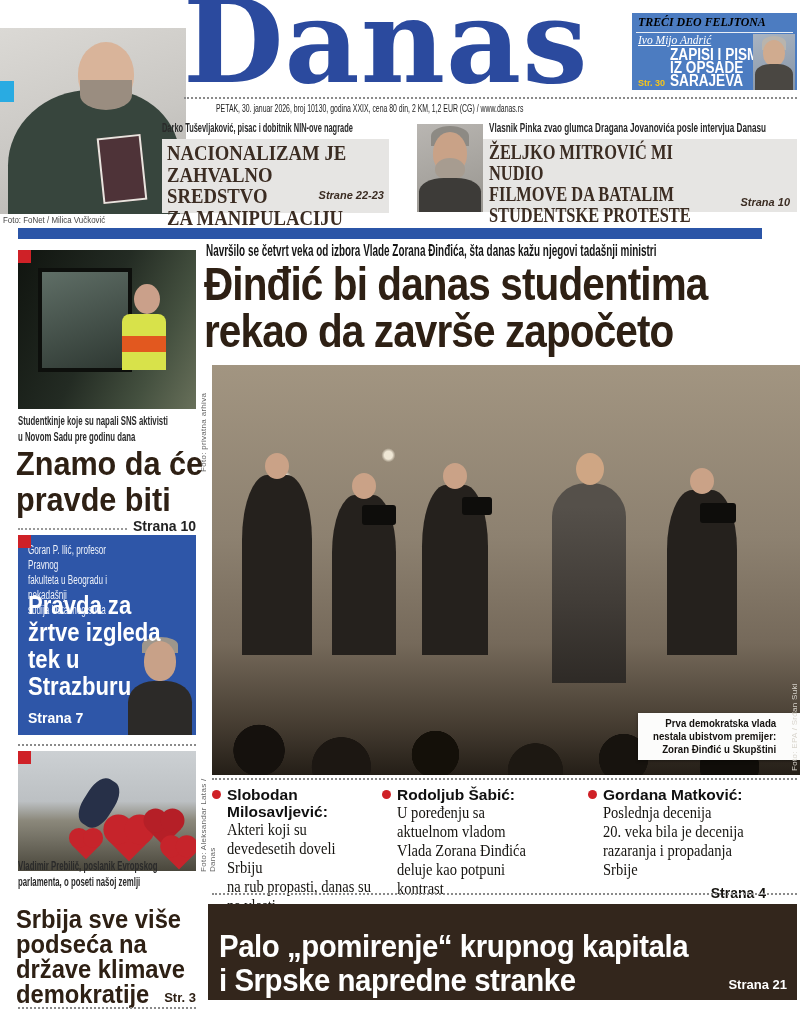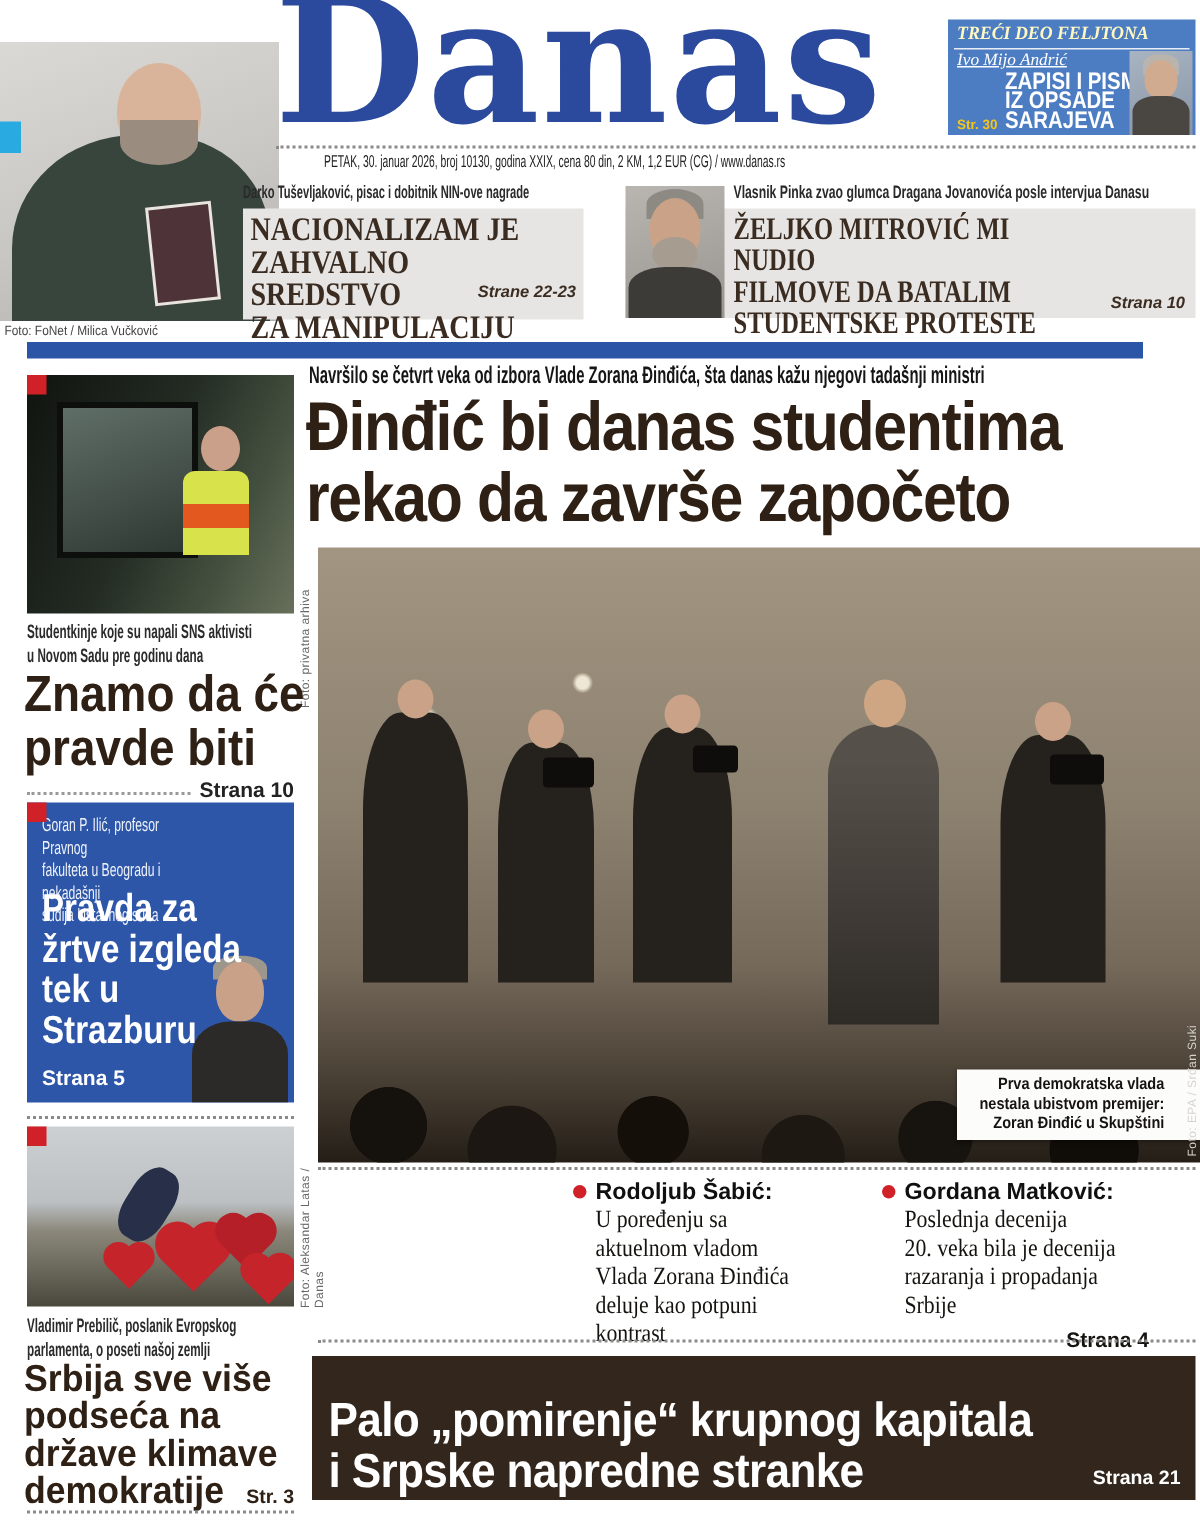--- a/index.html
+++ b/index.html
@@ -13,21 +13,21 @@
   .cx68{transform:scaleX(.68);} .cx78{transform:scaleX(.78);} .cx85{transform:scaleX(.85);}
   .cx88{transform:scaleX(.88);} .cx90{transform:scaleX(.90);} .cx92{transform:scaleX(.92);}
   .cx95{transform:scaleX(.95);}
   .dotline{border-top:2px dotted #8a8a8a;height:0;}
   .serifhead{font-family:"Liberation Serif","DejaVu Serif",serif;font-weight:bold;color:#3b2c22;}
   .vcredit{writing-mode:vertical-rl;transform:rotate(180deg);font-size:8px;color:#666;letter-spacing:.3px;}
   
   .logo{font-family:"DejaVu Serif",serif;font-weight:bold;color:#2b4a9e;font-size:116px;line-height:1;letter-spacing:1px;}
   .cyansq{background:#29abe2;}
   .felj{background:#4c7cc1;}
-  .felj .tag{color:#fef9c3;font-family:"Liberation Serif",serif;font-style:italic;font-weight:bold;font-size:12.5px;}
+  .felj .tag{color:#000000;font-family:"Liberation Serif",serif;font-style:italic;font-weight:bold;font-size:12.5px;}
   .felj .rule{border-top:1px solid #e9eef5;}
   .felj .author{color:#fff;font-family:"Liberation Serif",serif;font-style:italic;font-size:11.5px;}
   .felj .title{color:#fff;font-weight:bold;font-size:16px;line-height:13px;margin-left:32px;}
   .felj .pg{color:#f5c51a;font-weight:bold;font-size:9px;}
   
   .graybox{background:#e6e5e3;}
   .kick{font-weight:bold;color:#2a2a2a;}
   .pgref{font-weight:bold;font-style:italic;font-size:11px;color:#3b2c22;}
   
   .leadhead{font-weight:bold;color:#2e2014;font-size:46px;line-height:47px;letter-spacing:-1px;}
@@ -204,35 +204,35 @@
       <span class="cx65 pl">Goran P. Ilić, profesor Pravnog
 fakulteta u Beogradu i nekadašnji
 sudija Ustavnog suda</span>
     </div>
     <div class="abs bh" style="left:10px;top:57px;">
       <span class="cx85 pl">Pravda za
 žrtve izgleda
 tek u
 Strazburu</span>
     </div>
-    <div class="abs bp" style="left:10px;bottom:9px;">Strana 5</div>
+    <div class="abs bp" style="left:10px;bottom:9px;">Strana 7</div>
   </div>
   <div class="abs redsq" style="left:18px;top:535px;width:13px;height:13px;"></div>
   <div class="abs dotline" style="left:18px;top:744px;width:178px;"></div>
 
   <div class="ph photo-flowers" style="left:18px;top:751px;width:178px;height:120px;">
     <div class="figure-bent"></div>
     <div class="heart" style="left:96px;top:74px;font-size:30px;"></div>
     <div class="heart" style="left:134px;top:66px;font-size:24px;background:#b51f27;"></div>
     <div class="heart" style="left:58px;top:84px;font-size:20px;"></div>
     <div class="heart" style="left:150px;top:92px;font-size:22px;"></div>
   </div>
   <div class="abs redsq" style="left:18px;top:751px;width:13px;height:13px;"></div>
   <div class="abs vcredit" style="left:199px;top:760px;height:112px;">Foto: Aleksandar Latas / Danas</div>
-  <div class="abs kick" style="left:18px;top:876px;font-size:13px;line-height:15.5px;">
+  <div class="abs kick" style="left:18px;top:858px;font-size:13px;line-height:15.5px;">
     <span class="cx60 pl">Vladimir Prebilič, poslanik Evropskog
 parlamenta, o poseti našoj zemlji</span>
   </div>
   <div class="abs" style="left:16px;top:907px;width:182px;height:100px;">
     <span class="sb-head cx95 pl" style="font-size:25px;line-height:25px;">Srbija sve više
 podseća na
 države klimave
 demokratije</span>
     <div class="abs" style="right:2px;bottom:2px;font-weight:bold;font-size:13px;color:#2e2014;">Str. 3</div>
   </div>
@@ -249,20 +249,29 @@
     <div class="dj"></div>
     <div class="abs caption" style="left:426px;top:348px;width:148px;">
       <span class="cx88 pl">Prva demokratska vlada
 nestala ubistvom premijer:
 Zoran Đinđić u Skupštini</span>
     </div>
     <div class="abs vcredit" style="right:1px;bottom:4px;height:110px;color:#d8d4cc;">Foto: EPA / Srđan Suki</div>
   </div>
 
   <div class="abs dotline" style="left:212px;top:778px;width:585px;"></div>
+  <div class="qcol" style="left:212px;top:786px;width:180px;">
+    <div class="bullet"></div>
+    <div class="qname pl">Slobodan
+Milosavljević:</div>
+    <div class="qtext"><span class="cx88 pl">Akteri koji su
+devedesetih doveli Srbiju
+na rub propasti, danas su
+na vlasti</span></div>
+  </div>
   <div class="qcol" style="left:382px;top:786px;width:184px;">
     <div class="bullet"></div>
     <div class="qname pl">Rodoljub Šabić:</div>
     <div class="qtext"><span class="cx88 pl">U poređenju sa
 aktuelnom vladom
 Vlada Zorana Đinđića
 deluje kao potpuni
 kontrast</span></div>
   </div>
   <div class="qcol" style="left:588px;top:786px;width:192px;">

